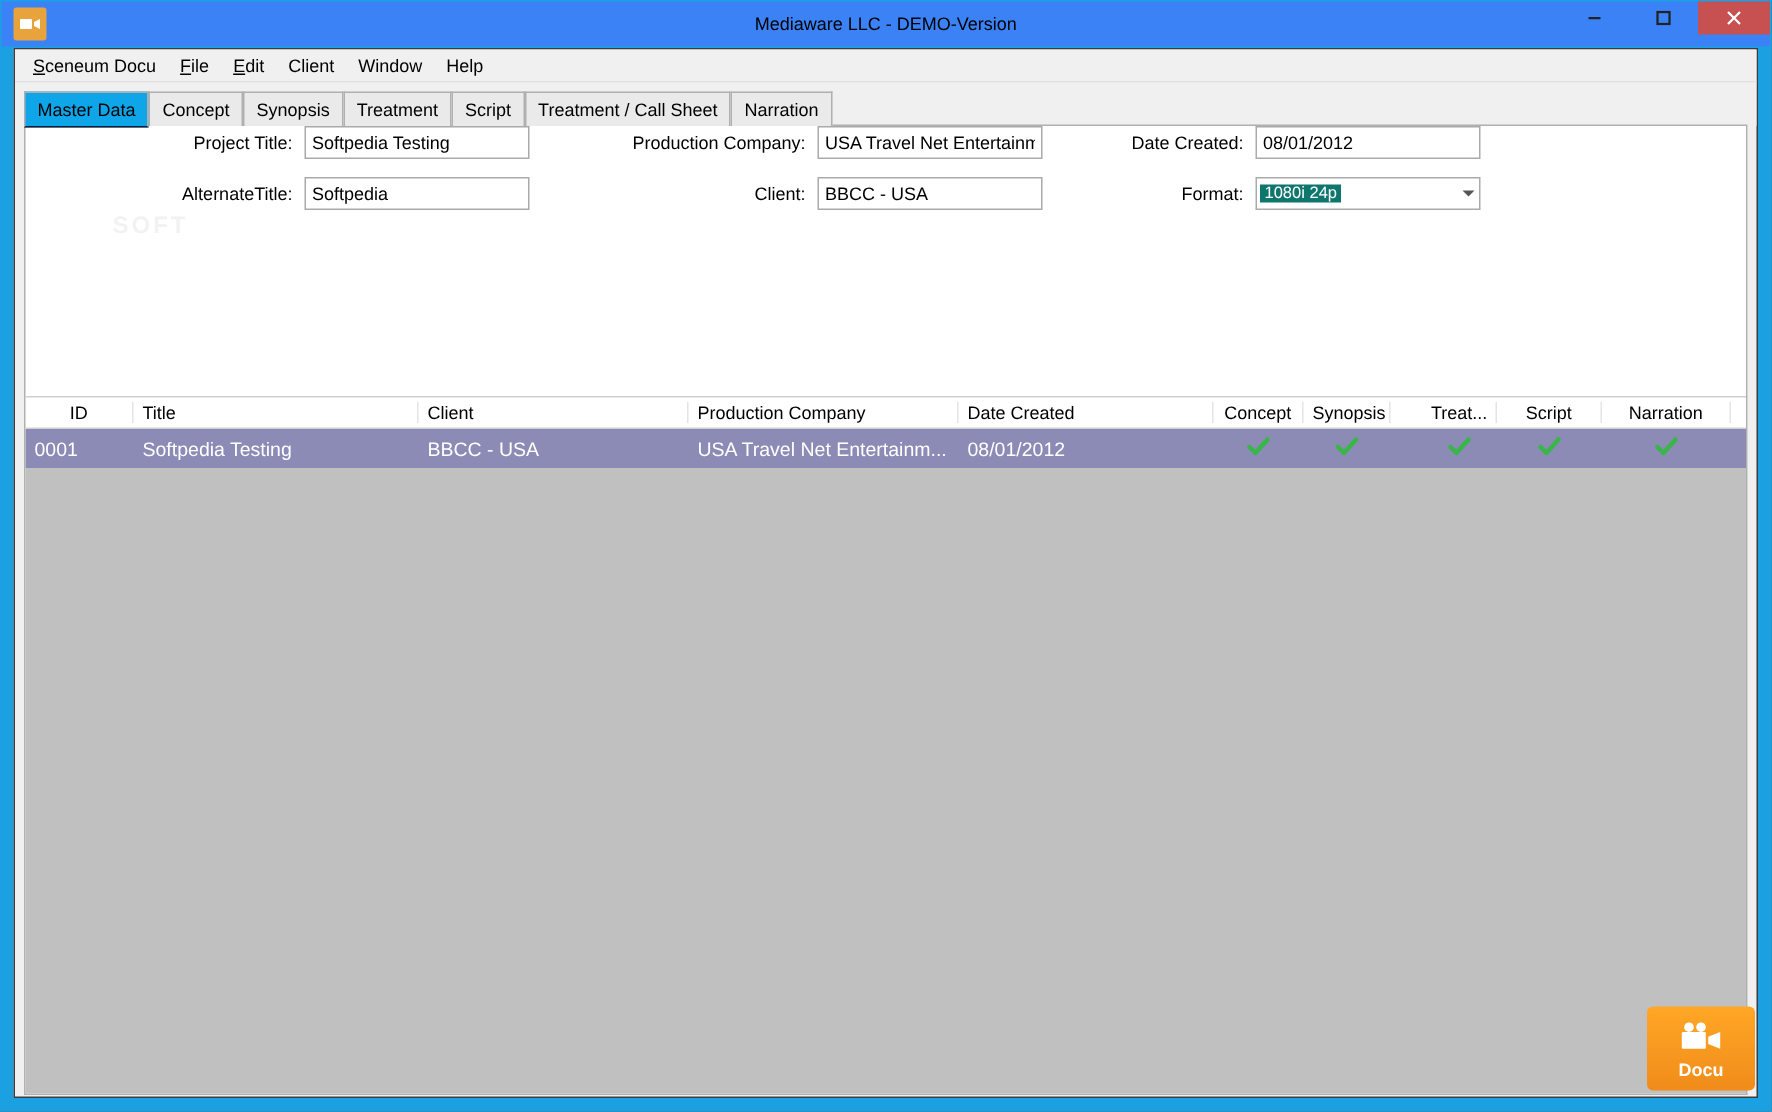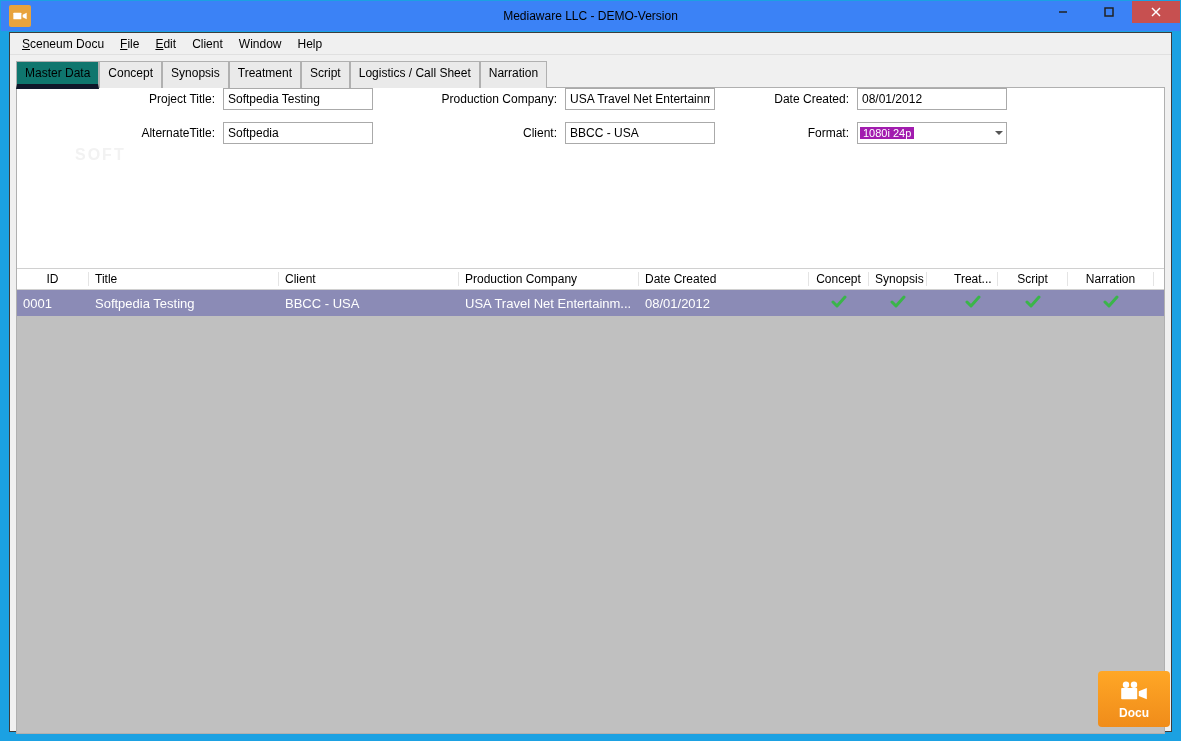--- a/index.html
+++ b/index.html
@@ -93,22 +93,22 @@
 .tab-btn {
   padding: 4px 8px;
   border: 1px solid #b0b0b0;
   border-bottom: none;
   background: #eaeaea;
   margin-right: 0px;
   position: relative;
   z-index: 1;
 }
 .tab-btn.active {
-  background: #0f766e;
-  border-bottom: 5px solid #0f172a;
+  background: #0ea5e9;
+  border-bottom: 1px solid #0f172a;
   margin-bottom: -1px;
   z-index: 2;
 }
 
 .tab-content {
   background: #fff;
   margin: 0 6px 6px 6px;
   border: 1px solid #b0b0b0;
   border-top: none;
   height: calc(100% - 52px);
@@ -123,21 +123,20 @@
 }
 
 .form-grid {
   display: grid;
   grid-template-columns: 160px 150px 180px 150px 130px 150px;
   column-gap: 6px;
   row-gap: 12px;
   padding: 0 12px 30px 20px;
   align-items: center;
   justify-content: start;
-  margin-left: 20px;
 }
 .form-label {
   text-align: right;
   font-size: 12px;
   padding-right: 2px;
 }
 .form-input {
   height: 22px;
   border: 1px solid #aaa;
   font-size: 12px;
@@ -149,21 +148,21 @@
   border: 1px solid #aaa;
   font-size: 12px;
   padding: 0 2px;
   width: 150px;
   position: relative;
   display: flex;
   align-items: center;
   background: #fff;
 }
 .form-select .sel-text {
-  background: #a21caf;
+  background: #0f766e;
   color: #fff;
   padding: 0 3px;
   font-size: 11px;
 }
 .form-select .sel-arrow {
   position: absolute;
   right: 3px;
   top: 50%;
   transform: translateY(-50%);
   width: 0; height: 0;
@@ -286,21 +285,21 @@
       <div class="menu-item">Window</div>
       <div class="menu-item">Help</div>
     </div>
 
     <div class="tabstrip">
       <div class="tab-btn active">Master Data</div>
       <div class="tab-btn">Concept</div>
       <div class="tab-btn">Synopsis</div>
       <div class="tab-btn">Treatment</div>
       <div class="tab-btn">Script</div>
-      <div class="tab-btn">Logistics / Call Sheet</div>
+      <div class="tab-btn">Treatment / Call Sheet</div>
       <div class="tab-btn">Narration</div>
     </div>
 
     <div class="tab-content">
       <div class="watermark">SOFT</div>
 
 
       <div class="form-grid">
         <div class="form-label">Project Title:</div>
         <input class="form-input" value="Softpedia Testing" style="">

